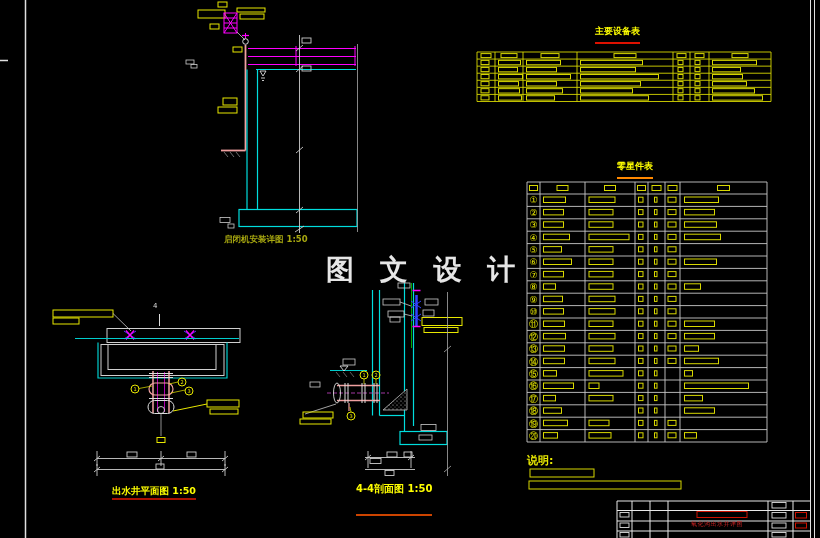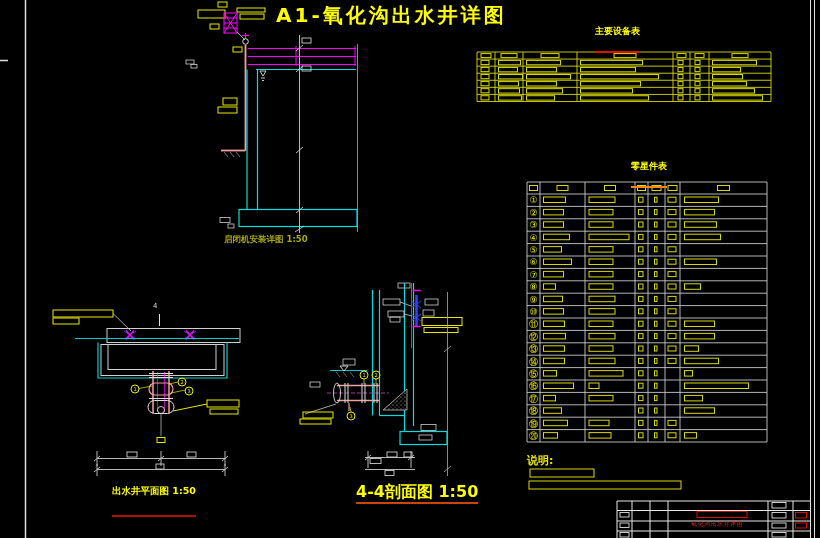--- a/index.html
+++ b/index.html
@@ -2,29 +2,29 @@
 <html><head>
 <meta charset="utf-8">
 <style>
   html,body{margin:0;padding:0;background:#000;}
   #sheet{position:relative;width:820px;height:538px;background:#000;overflow:hidden;
          font-family:"DejaVu Sans","Liberation Sans",sans-serif;}
   #cad{position:absolute;left:0;top:0;}
   .ov{position:absolute;white-space:nowrap;line-height:1;}
   .main-title{left:276px;top:5px;font-size:20px;font-weight:bold;color:#ffff00;letter-spacing:3px;}
   .watermark{left:326px;top:256px;font-size:28px;font-weight:bold;color:#e6e6e6;letter-spacing:8px;}
-  .tbl-title{font-weight:bold;color:#ffff00;padding-bottom:15px;}
+  .tbl-title{font-weight:bold;color:#ffff00;padding-bottom:6px;}
   .eq-title{left:595px;top:27px;font-size:9px;border-bottom:2px solid #dd1100;}
-  .pt-title{left:631px;top:162px;font-size:9px;border-bottom:2.5px solid #ff8800;}
+  .pt-title{left:617px;top:162px;font-size:9px;border-bottom:2.5px solid #ff8800;}
   .notes-heading{left:527px;top:455px;font-size:11px;font-weight:bold;color:#e8e800;}
   .lbl-install{left:224px;top:235px;font-size:8.5px;color:#a8a810;font-weight:bold;}
   .lbl-plan{left:112px;top:486px;font-size:9.5px;font-weight:bold;color:#ffff00;
-            border-bottom:2px solid #aa1100;padding-bottom:19px;}
-  .lbl-section{left:356px;top:484px;font-size:16px;font-weight:bold;color:#ffff00;
-            border-bottom:2.5px solid #cc4400;padding-bottom:2px;}
+            border-bottom:2px solid #aa1100;padding-bottom:2px;}
+  .lbl-section{left:356px;top:484px;font-size:10px;font-weight:bold;color:#ffff00;
+            border-bottom:2.5px solid #cc4400;padding-bottom:20px;}
   .tb-name{left:691px;top:521px;font-size:6px;color:#cc2222;letter-spacing:0.5px;}
   .marker4{left:153px;top:303px;font-size:7px;color:#dddddd;}
 </style>
 </head>
 <body>
 
 <div id="sheet">
 
 <svg id="cad" width="820" height="538" viewBox="0 0 820 538">
   <defs>
@@ -557,21 +557,21 @@
         <text x="189" y="393" fill="#e8e800" font-size="5" text-anchor="middle" font-family="&quot;DejaVu Sans&quot;,&quot;Liberation Sans&quot;,sans-serif">3</text>
         <circle cx="364" cy="375" r="4" fill="none" stroke="#e8e800" stroke-width="1"></circle>
         <text x="364" y="377" fill="#e8e800" font-size="5" text-anchor="middle" font-family="&quot;DejaVu Sans&quot;,&quot;Liberation Sans&quot;,sans-serif">1</text>
         <circle cx="376" cy="375" r="4" fill="none" stroke="#e8e800" stroke-width="1"></circle>
         <text x="376" y="377" fill="#e8e800" font-size="5" text-anchor="middle" font-family="&quot;DejaVu Sans&quot;,&quot;Liberation Sans&quot;,sans-serif">2</text>
         <circle cx="351" cy="416" r="4" fill="none" stroke="#e8e800" stroke-width="1"></circle>
         <text x="351" y="418" fill="#e8e800" font-size="5" text-anchor="middle" font-family="&quot;DejaVu Sans&quot;,&quot;Liberation Sans&quot;,sans-serif">3</text>
       </g>
 </svg>
 
-<div class="ov main-title">A1-氧化沟出水井详图</div>
+<div class="ov watermark">图 文 设 计</div>
 
 <div class="ov tbl-title eq-title">主要设备表</div>
 <div class="ov tbl-title pt-title">零星件表</div>
 <div class="ov notes-heading">说明:</div>
 
 <div class="ov lbl-install">
   <span>启闭机安装详图</span>
   <span>1:50</span>
 </div>
 <div class="ov lbl-plan">

